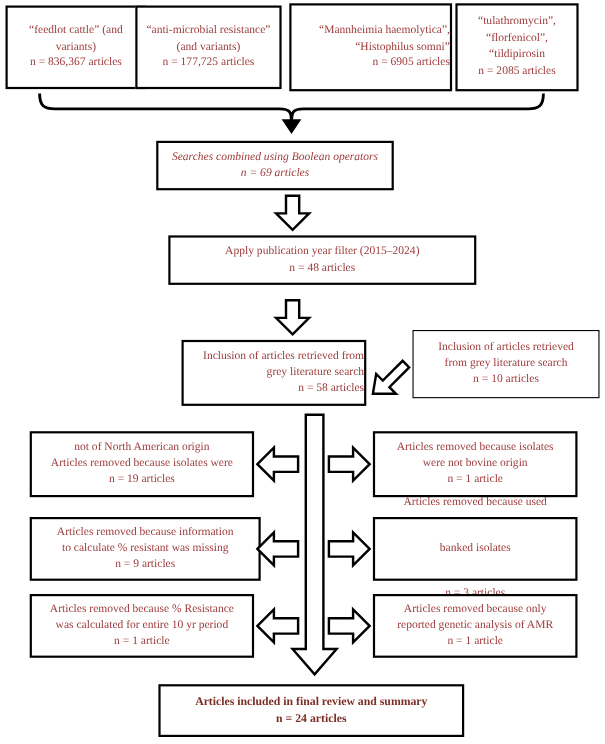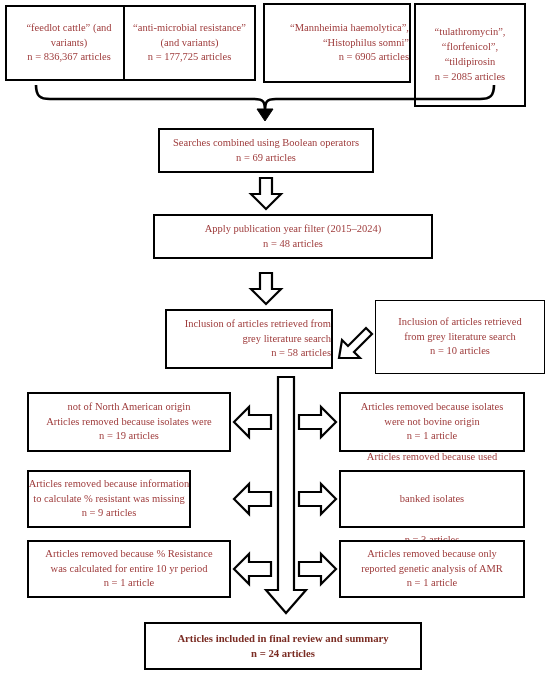--- a/index.html
+++ b/index.html
@@ -52,36 +52,36 @@
     <span class="ln">(and variants)</span>
     <span class="ln">n = 177,725 articles</span>
   </div>
 
   <div class="box" style="left:263px;top:3px;width:148px;height:80px;align-items:flex-end;">
     <span class="ln">“Mannheimia haemolytica”,</span>
     <span class="ln">“Histophilus somni”</span>
     <span class="ln">n = 6905 articles</span>
   </div>
 
-  <div class="box" style="left:414px;top:3px;width:112px;height:104px;">
+  <div class="box" style="left:414px;top:3px;width:112px;height:80px;">
     <span class="ln">“tulathromycin”,</span>
     <span class="ln">“florfenicol”,</span>
     <span class="ln">“tildipirosin</span>
     <span class="ln">n = 2085 articles</span>
   </div>
 
   <div class="arrow brace" style="left:30px;top:85px;width:470px;height:38px;">
     <svg width="470" height="38" viewBox="0 0 470 38">
       <path d="M6,0 C6,11 10,14 20,14 L224,14 C234,14 235,17 235,27
                C235,17 236,14 246,14 L450,14 C460,14 464,11 464,0"></path>
       <polygon points="227,24 243,24 235,36" style="fill:#000;stroke:#000;stroke-width:1"></polygon>
     </svg>
   </div>
 
-  <div class="box" style="left:158px;top:128px;width:216px;height:45px;">
+  <div class="box" style="left:142px;top:128px;width:216px;height:45px;font-style:italic;">
     <span class="ln">Searches combined using Boolean operators</span>
     <span class="ln">n = 69 articles</span>
   </div>
 
   <div class="arrow" style="left:249px;top:177px;width:34px;height:33px;">
     <svg width="34" height="33" viewBox="0 0 34 33">
       <polygon points="11,1 23,1 23,17 32,17 17,32 2,17 11,17"></polygon>
     </svg>
   </div>
 
@@ -101,21 +101,21 @@
     <span class="ln">grey literature search</span>
     <span class="ln">n = 58 articles</span>
   </div>
 
   <div class="arrow" style="left:336px;top:320px;width:44px;height:42px;">
     <svg width="44" height="42" viewBox="0 0 44 42">
       <polygon points="3,38 6,20 12,26 30,8 36,14 18,32 24,38"></polygon>
     </svg>
   </div>
 
-  <div class="box thin" style="left:375px;top:300px;width:170px;height:74px;">
+  <div class="box thin" style="left:375px;top:300px;width:170px;height:62px;">
     <span class="ln">Inclusion of articles retrieved</span>
     <span class="ln">from grey literature search</span>
     <span class="ln">n = 10 articles</span>
   </div>
 
   <div class="arrow" style="left:262px;top:376px;width:48px;height:240px;">
     <svg width="48" height="240" viewBox="0 0 48 240">
       <polygon points="16,1 32,1 32,214 44,214 24,237 4,214 16,214"></polygon>
     </svg>
   </div>
@@ -134,21 +134,21 @@
     <svg width="40" height="36" viewBox="0 0 40 36">
       <polygon points="38,18 23,3 23,11 1,11 1,25 23,25 23,33"></polygon>
     </svg>
   </div>
   <div class="box" style="left:339px;top:392px;width:186px;height:60px;">
     <span class="ln">Articles removed because isolates</span>
     <span class="ln">were not bovine origin</span>
     <span class="ln">n = 1 article</span>
   </div>
 
-  <div class="box" style="left:27px;top:470px;width:164px;height:58px;">
+  <div class="box" style="left:27px;top:470px;width:210px;height:58px;">
     <span class="ln">Articles removed because information</span>
     <span class="ln">to calculate % resistant was missing</span>
     <span class="ln">n = 9 articles</span>
   </div>
   <div class="arrow" style="left:233px;top:481px;width:40px;height:36px;">
     <svg width="40" height="36" viewBox="0 0 40 36">
       <polygon points="1,18 16,3 16,11 38,11 38,25 16,25 16,33"></polygon>
     </svg>
   </div>
   <div class="arrow" style="left:298px;top:481px;width:40px;height:36px;">

